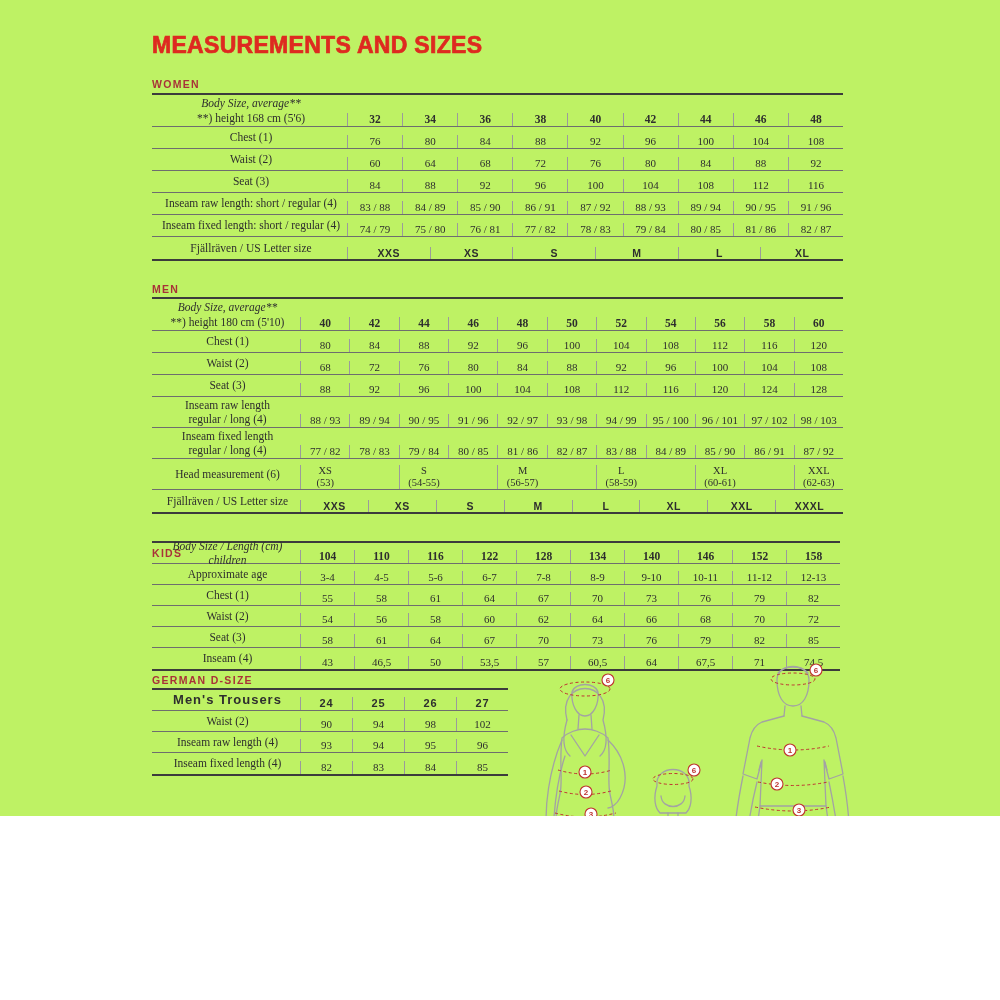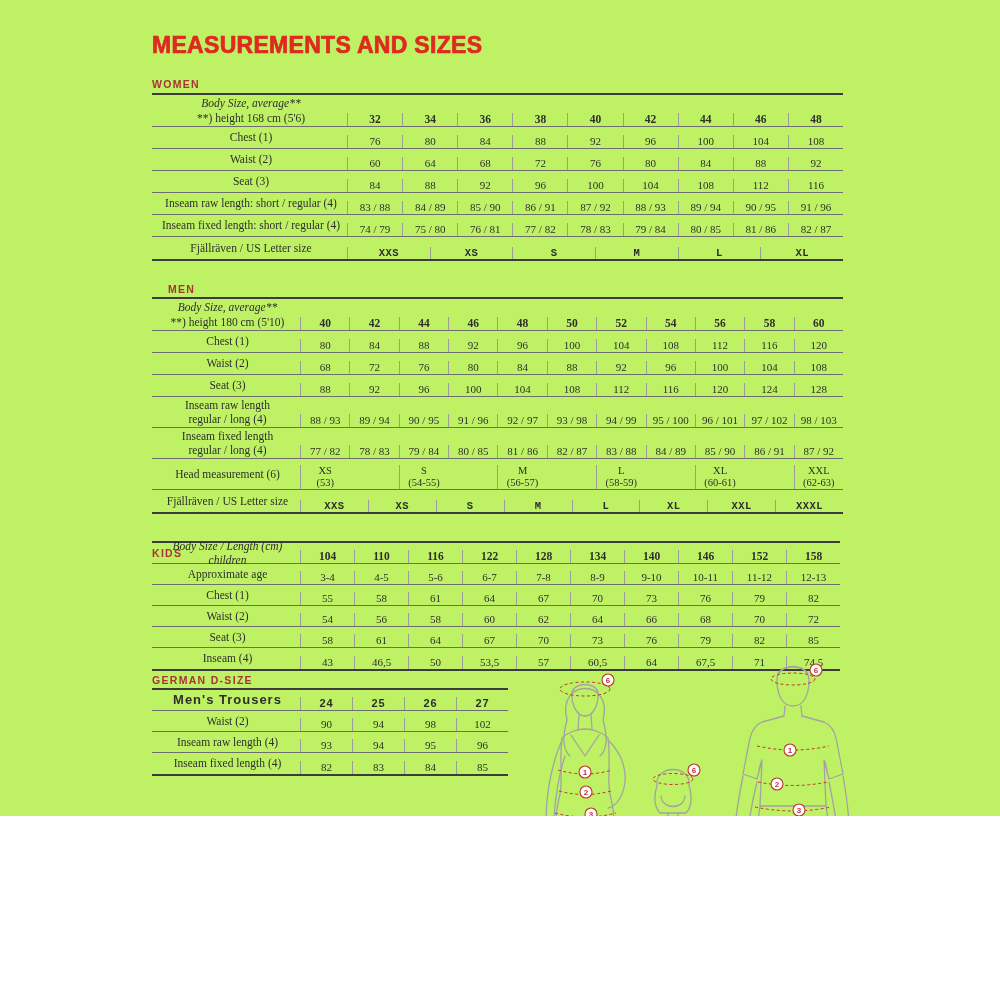--- a/index.html
+++ b/index.html
@@ -15,21 +15,21 @@
   .row:last-child{border-bottom:none;}
   .h21{height:21px}.h22{height:22px}.h31{height:31px}.h32{height:32px}
   .row-label{flex:0 0 auto;display:flex;flex-direction:column;justify-content:center;
          padding-left:3px;font-size:11.5px;line-height:1.22;white-space:pre-line;box-sizing:border-box;text-align:center;}
   .w195{flex-basis:195px}.w148{flex-basis:148px}
   .it{font-style:italic;}
   .row-cells{flex:1 1 auto;display:flex;align-items:flex-end;}
   .cell{flex:1 1 0;border-left:1px solid #9b9b9b;display:flex;align-items:center;justify-content:center;
          text-align:center;font-size:11px;line-height:1.15;white-space:pre-line;box-sizing:border-box;}
   .hdr .cell{font-weight:700;font-size:11.5px;}
-  .letters .cell{font-family:Liberation Mono, monospace;font-weight:700;font-size:10.5px;letter-spacing:0.5px;}
+  .letters .cell{font-family:Liberation Sans, sans-serif;font-weight:700;font-size:10.5px;letter-spacing:0.5px;}
   .head-row .cell{font-size:10.5px;}
   .g-hdr .row-label{font-family:"Liberation Sans",sans-serif;font-weight:700;font-size:13px;letter-spacing:1px;}
   .g-hdr .cell{font-family:"Liberation Sans",sans-serif;font-weight:700;font-size:11px;letter-spacing:1px;}
   .figure-wrap{position:absolute;left:528px;top:658px;width:332px;height:332px;}
   .body-line{fill:none;stroke:#a3a3a3;stroke-width:1.3;stroke-linecap:round;stroke-linejoin:round;}
   .red-dash{fill:none;stroke:var(--red-marker,#bf3430);stroke-width:1;stroke-dasharray:3 2.5;}
   .marker-circle{fill:#fff;stroke:var(--red-marker,#bf3430);stroke-width:1.1;}
   .marker-num{fill:var(--red-marker,#bf3430);font-family:"Liberation Sans",sans-serif;
          font-size:8px;font-weight:700;text-anchor:middle;}
 </style>
@@ -135,21 +135,21 @@
           <div class="cell">XXS</div>
           <div class="cell">XS</div>
           <div class="cell">S</div>
           <div class="cell">M</div>
           <div class="cell">L</div>
           <div class="cell">XL</div>
         </div>
     </div>
   </div>
 
-  <div class="section-label" style="left:168px;top:283px">MEN</div>
+  <div class="section-label" style="left:152px;top:283px">MEN</div>
   <div class="tbl" style="left:152px;top:297px;width:691px">
     <div class="row h32">
       <div class="row-label w148">
         <span class="it">Body Size, average**</span>
         <span>**) height 180 cm (5'10)</span>
       </div>
       <div class="row-cells hdr">
           <div class="cell">40</div>
           <div class="cell">42</div>
           <div class="cell">44</div>

